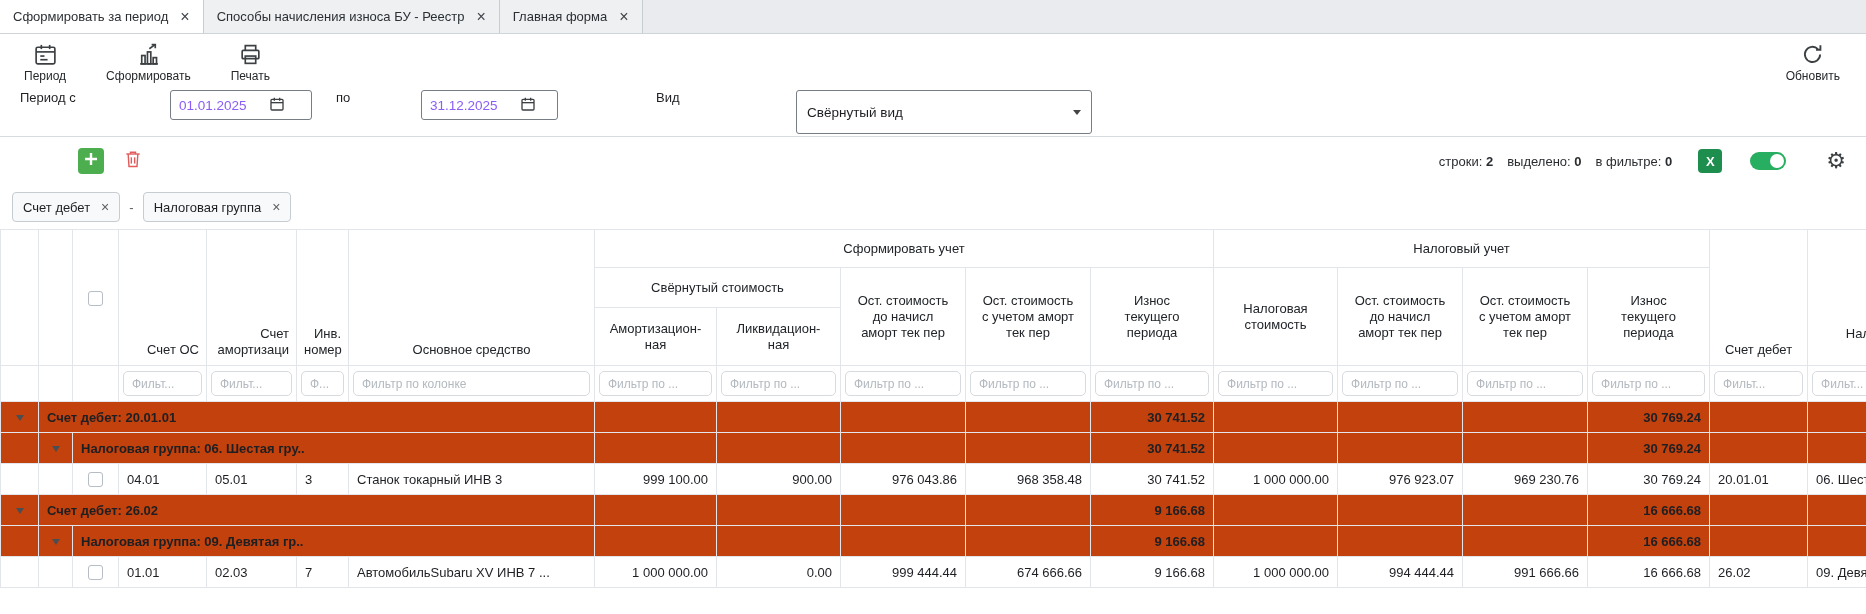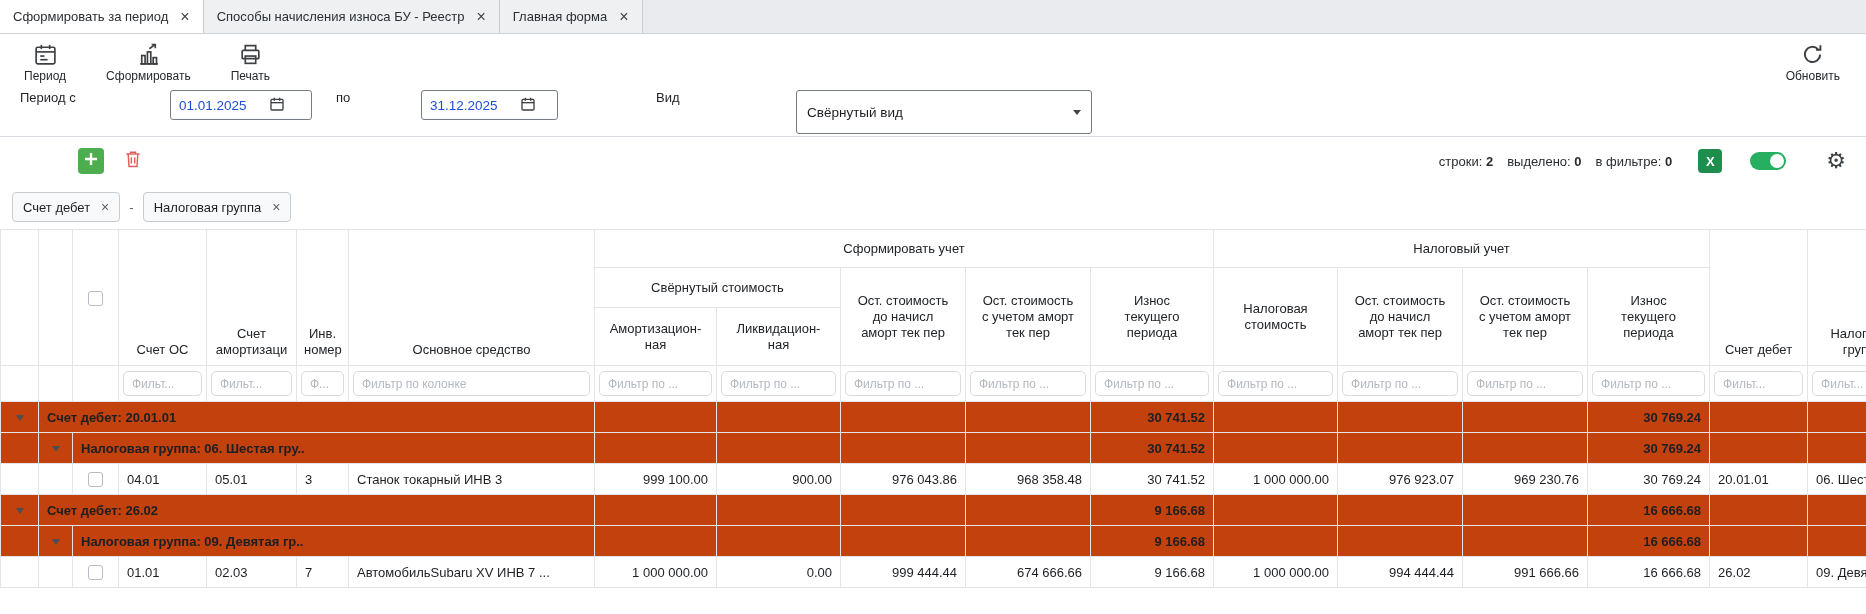--- a/index.html
+++ b/index.html
@@ -18,21 +18,21 @@
   .toolbar { height:56px; display:flex; align-items:center; gap:40px; padding:0 26px 0 24px; background:#fff; }
   .tool-btn { display:flex; flex-direction:column; align-items:center; gap:2px; font-size:12px; color:#26292c; cursor:pointer; }
   .tool-btn svg { display:block; }
   .tool-refresh { margin-left:auto; }
 
   
   .filterbar { height:46px; display:flex; align-items:flex-start; font-size:13px; color:#1d1f23; padding-left:20px; }
   .flabel { display:inline-block; }
   .dateinput { display:inline-flex; align-items:center; height:30px; border:1px solid #767d84; border-radius:3px;
                padding:0 6px 0 8px; background:#fff; gap:6px; }
-  .dateinput input { border:none; outline:none; width:84px; font-size:13.5px; font-family:inherit; color:#1d4ed8; }
+  .dateinput input { border:none; outline:none; width:84px; font-size:13.5px; font-family:inherit; color:#8b5cf6; }
   .selectbox { display:inline-flex; align-items:center; justify-content:space-between; height:44px; width:296px;
                border:1px solid #767d84; border-radius:3px; padding:0 10px; background:#fff; font-size:13.5px; cursor:pointer; }
   .chev { width:0; height:0; border-left:4.5px solid transparent; border-right:4.5px solid transparent; border-top:5.5px solid #444; }
 
   
   .grid-panel { border-top:1px solid #d7dbdf; }
   .grid-toolbar { height:48px; display:flex; align-items:center; padding:0 20px 0 0; }
   .btn-add { width:26px; height:26px; margin-left:78px; border-radius:4px; background:#4cae4f; display:flex; align-items:center; justify-content:center; cursor:pointer; }
   .btn-del { width:26px; height:26px; margin-left:16px; display:flex; align-items:center; justify-content:center; cursor:pointer; }
   .grid-stats { margin-left:auto; display:flex; align-items:center; gap:14px; font-size:13px; color:#2a2d30; }
@@ -50,21 +50,21 @@
   .chip-sep { color:#5a6065; }
 
   
   .table-wrap { overflow:hidden; width:1866px; }
   table { border-collapse:collapse; table-layout:fixed; width:1917px; font-size:13px; }
   th, td { border:1px solid #e2e5e9; overflow:hidden; white-space:nowrap; }
   thead th { font-weight:normal; color:#212529; background:#fff; }
   .hA { height:38px; } .hB { height:40px; } .hC { height:58px; } .hF { height:36px; }
   .h-group { text-align:center; vertical-align:middle; }
   .h-sub { text-align:center; vertical-align:middle; }
-  .h-col { vertical-align:bottom; padding:0 7px 7px 7px; text-align:center; line-height:16px; }
+  .h-col { vertical-align:bottom; padding:0 7px 7px 7px; text-align:right; line-height:16px; }
   .h-center { text-align:center; }
   .h-num { vertical-align:middle; text-align:center; padding:4px; line-height:16px; }
   .pre { white-space:pre-line; }
   .hF th { padding:5px 4px; }
   .hF input { width:100%; height:25px; border:1px solid #d7dbdf; border-radius:5px; padding:0 8px; font-size:12px;
               font-family:inherit; color:#0369a1; outline:none; }
   .hF input::placeholder { color:#b3b9bf; }
 
   tbody tr { height:31px; }
   tbody td { padding:0 8px; }

